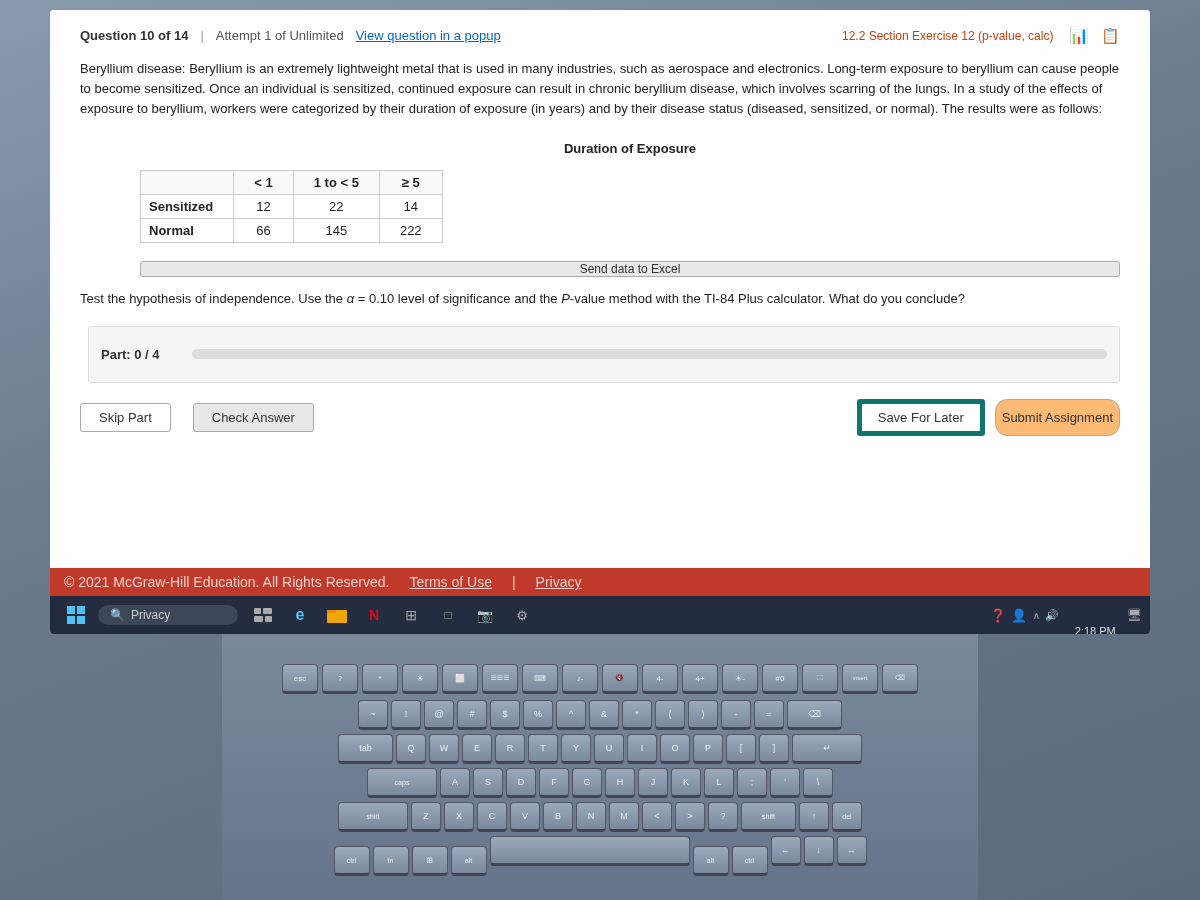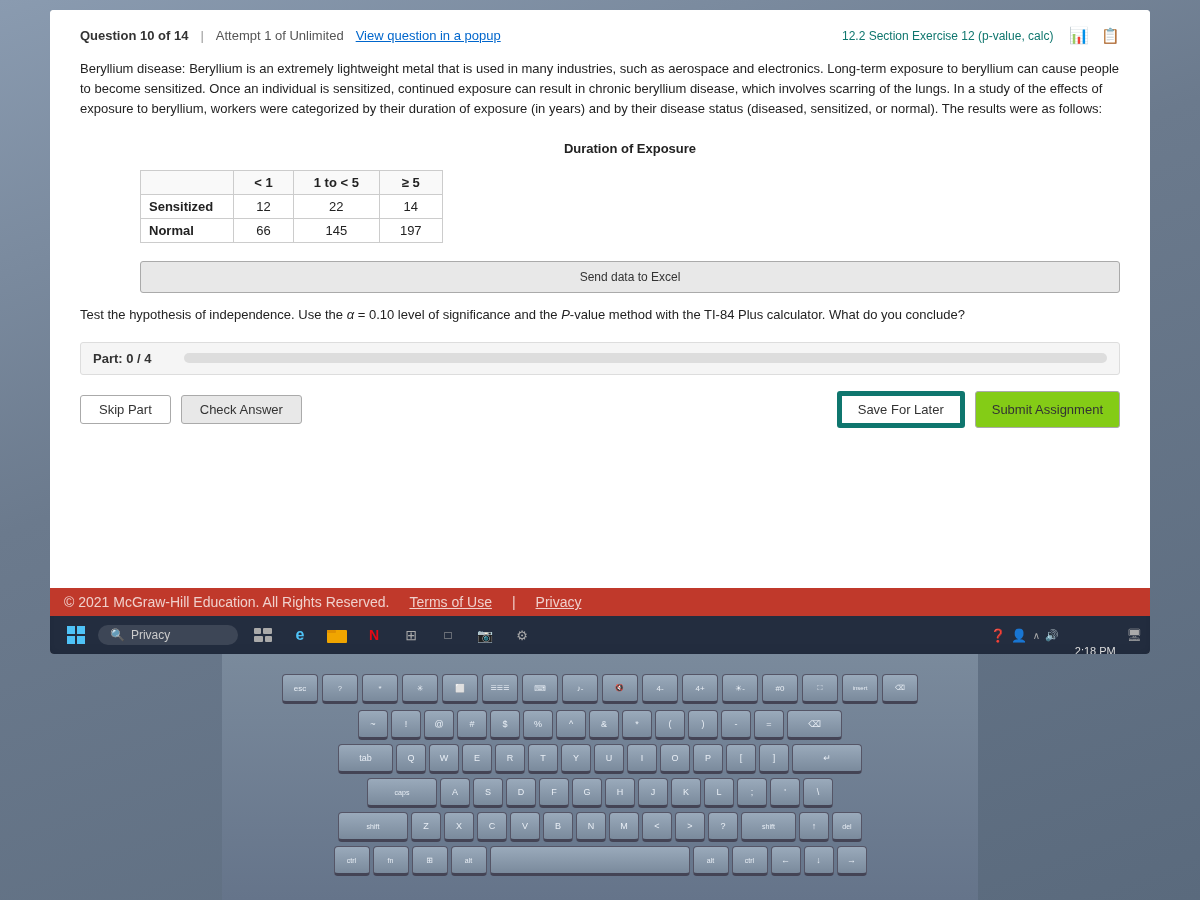--- a/index.html
+++ b/index.html
@@ -71,21 +71,21 @@
     .question-header .attempt-info {
       color: #555;
     }
     .question-header .view-popup {
       color: #0066cc;
       text-decoration: underline;
       cursor: pointer;
     }
     .question-header .section-label {
       margin-left: auto;
-      color: #0f766e;
+      color: #c2410c;
       font-size: 12px;
     }
 
     
     .question-body {
       font-size: 13px;
       color: #222;
       line-height: 1.55;
       margin-bottom: 12px;
     }
@@ -126,21 +126,21 @@
       padding-left: 8px;
     }
     .data-table thead tr:first-child th {
       border-bottom: 1px solid #ccc;
     }
 
     
     .excel-btn {
       display: inline-block;
       margin: 8px 0 12px 60px;
-      padding: 8px 14px;
+      padding: 0 14px;
       background: #e8e8e8;
       border: 1px solid #aaa;
       border-radius: 3px;
       font-size: 12px;
       color: #333;
       cursor: pointer;
     }
 
     
     .hypothesis-text {
@@ -148,22 +148,22 @@
       color: #222;
       line-height: 1.55;
       margin-bottom: 6px;
     }
 
     
     .part-section {
       display: flex;
       align-items: center;
       gap: 32px;
-      margin: 10px 0 8px 0;
-      padding: 8px 12px;
+      margin: 10px 0 8px 8px;
+      padding: 20px 12px;
       background: #f5f5f5;
       border: 1px solid #ddd;
       border-radius: 3px;
     }
     .part-label {
       font-size: 13px;
       font-weight: bold;
       color: #333;
       white-space: nowrap;
     }
@@ -182,21 +182,21 @@
 
     
     .bottom-actions {
       display: flex;
       align-items: center;
       justify-content: space-between;
       margin-top: 8px;
     }
     .left-actions {
       display: flex;
-      gap: 10px;
+      gap: 22px;
     }
     .skip-btn {
       padding: 6px 18px;
       background: white;
       border: 1px solid #aaa;
       border-radius: 3px;
       font-size: 13px;
       cursor: pointer;
       color: #333;
     }
@@ -216,24 +216,24 @@
     .save-later-btn {
       padding: 6px 16px;
       background: white;
       border: 5px solid #0f766e;
       border-radius: 3px;
       font-size: 13px;
       cursor: pointer;
       color: #333;
     }
     .submit-btn {
-      padding: 6px 16px;
-      background: #84cc16;
+      padding: 6px 6px;
+      background: #fdba74;
       border: 1px solid #aaa;
-      border-radius: 3px;
+      border-radius: 12px;
       font-size: 13px;
       cursor: pointer;
       color: #333;
     }
 
     
     .footer-bar {
       background: #c0392b;
       height: 28px;
       display: flex;
@@ -363,21 +363,21 @@
       justify-content: center;
       height: 30px;
       min-width: 30px;
       padding: 0 4px;
       cursor: pointer;
       user-select: none;
     }
     .key.wide { min-width: 55px; }
     .key.wider { min-width: 70px; }
     .key.widest { min-width: 200px; }
-    .key.fn { font-size: 8px; min-width: 36px; }
+    .key.fn { font-size: 8px; min-width: 36px; margin-top: 10px; }
 
     
     .page-relative {
       position: relative;
       flex: 1;
       display: flex;
       flex-direction: column;
     }
     .italic-math {
       font-style: italic;
@@ -425,21 +425,21 @@
                 <tr>
                   <td class="row-label">Sensitized</td>
                   <td>12</td>
                   <td>22</td>
                   <td>14</td>
                 </tr>
                 <tr>
                   <td class="row-label">Normal</td>
                   <td>66</td>
                   <td>145</td>
-                  <td>197</td>
+                  <td>222</td>
                 </tr>
               </tbody>
             </table>
           </div>
 
           <button class="excel-btn">Send data to Excel</button>
 
           <div class="hypothesis-text">
             Test the hypothesis of independence. Use the <span class="italic-math">α</span> = 0.10 level of significance and the <span class="italic-math">P</span>-value method with the TI-84 Plus calculator. What do you conclude?
           </div>

